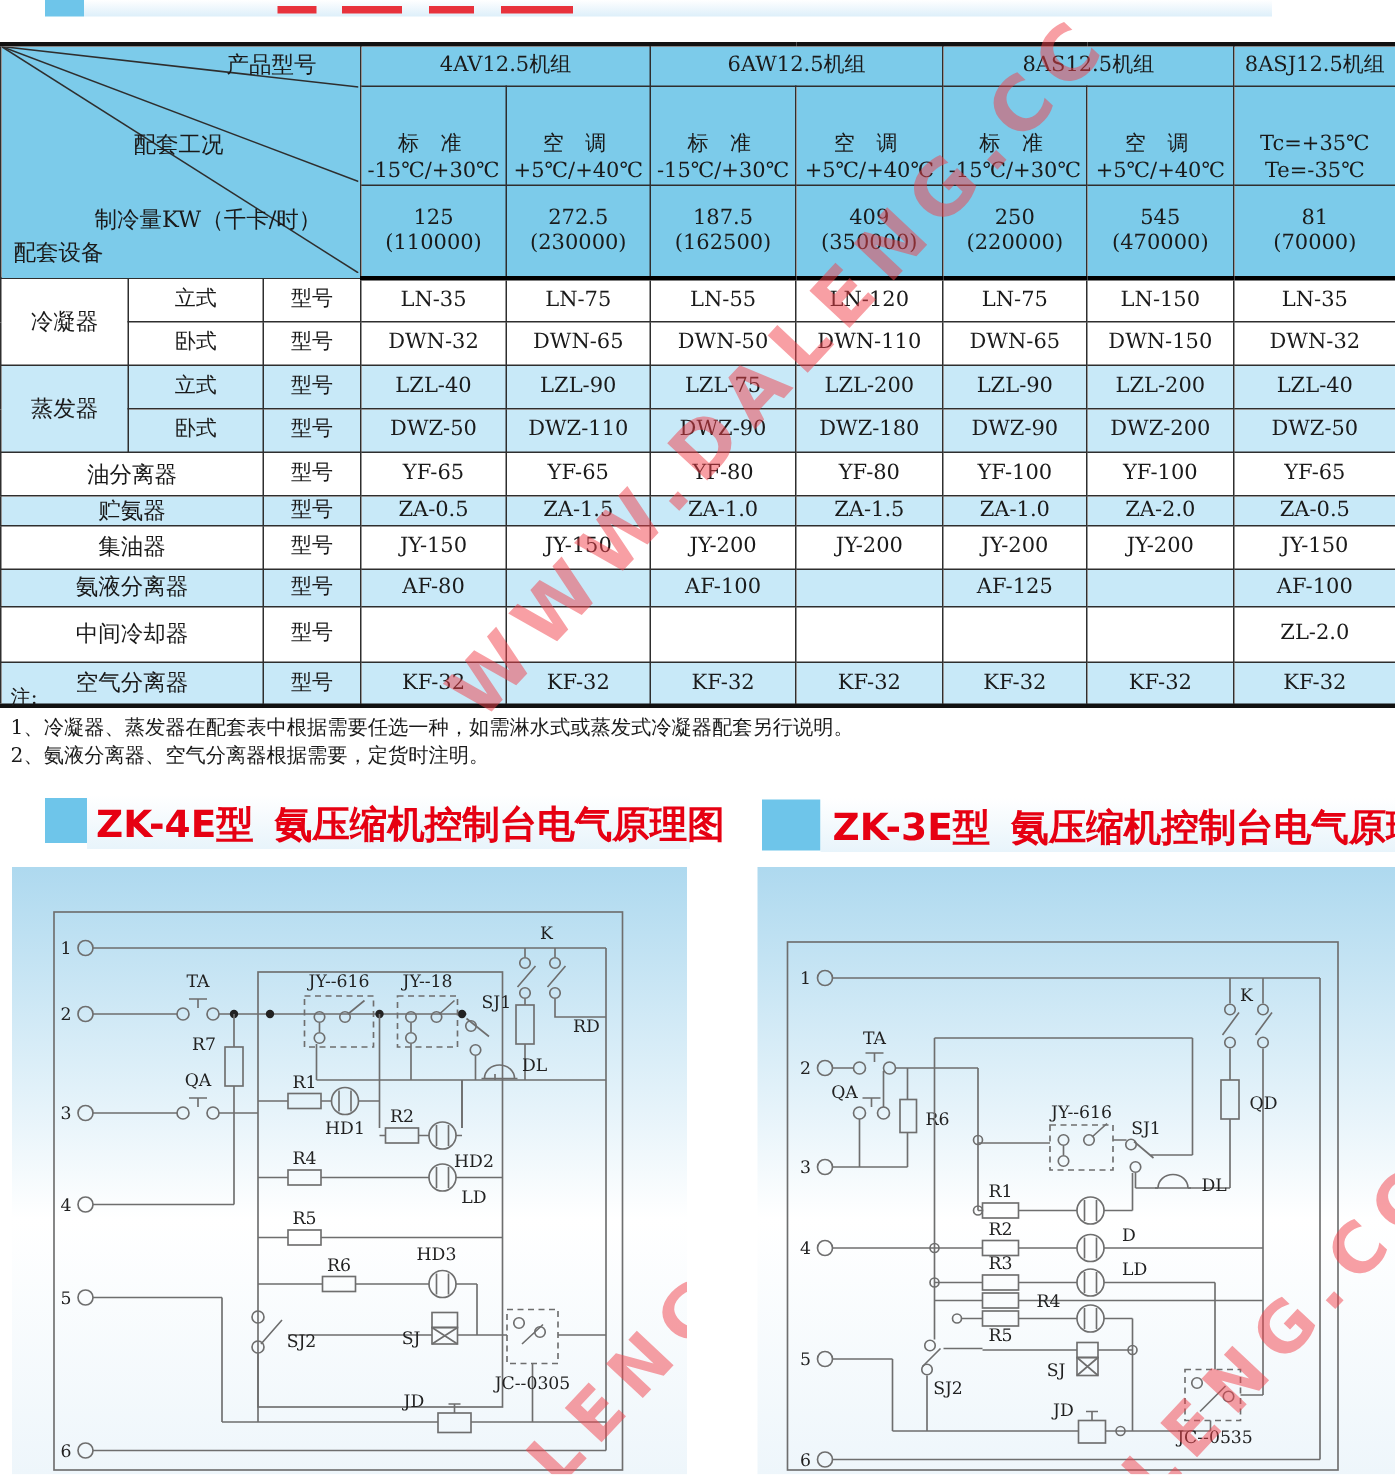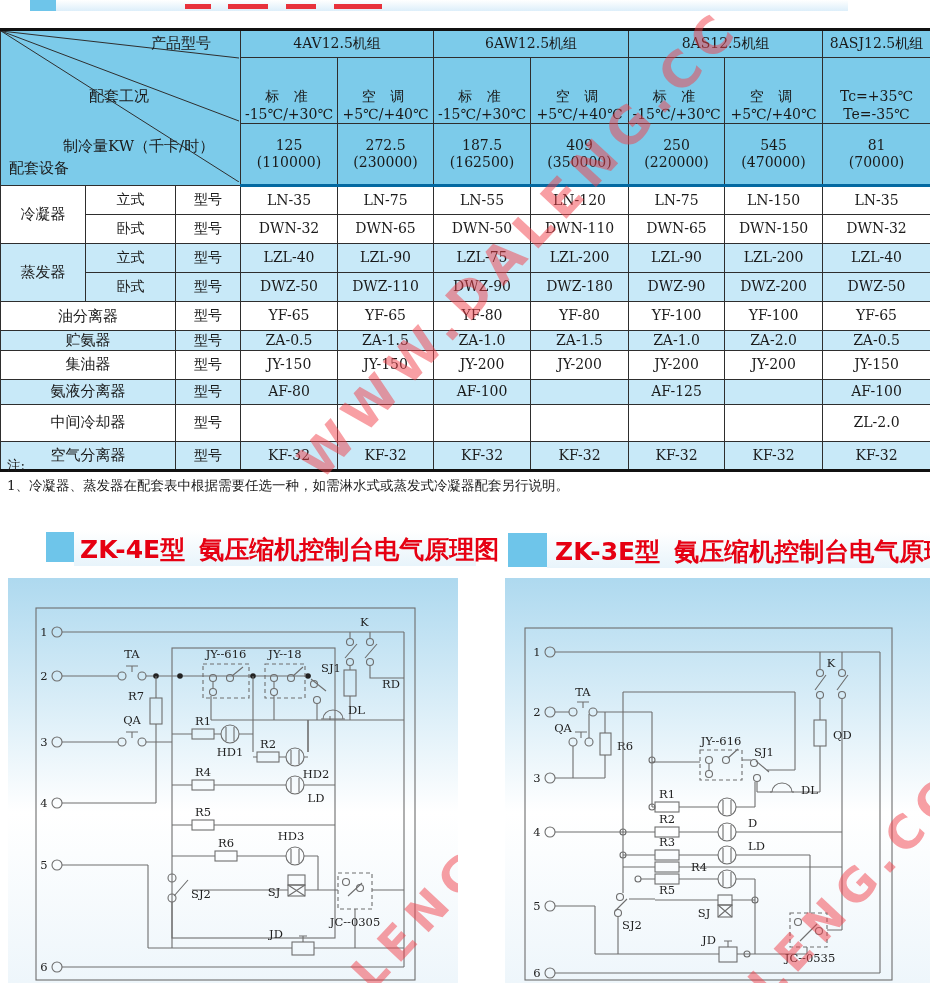--- a/index.html
+++ b/index.html
@@ -12,21 +12,21 @@
   .topstrip .bar{position:absolute;left:56px;top:0;width:792px;height:11px;
                  background:linear-gradient(#ffffff,#ddeffa);}
   .topstrip .frag{position:absolute;top:4px;height:5px;background:#e8323c;}
 
   
   table.spec{position:absolute;left:0;top:28px;width:930px;border-collapse:collapse;table-layout:fixed;
              border-top:3px solid #111;border-bottom:3px solid #111;font-size:14px;}
   table.spec td{border:1px solid #2e2e2e;text-align:center;vertical-align:middle;padding:0;
                 overflow:hidden;line-height:1.25;}
   table.spec tr.hdr td{background:#7ccbea;}
-  table.spec tr.caprow td{border-bottom:3px solid #0369a1;}
+  table.spec tr.caprow td{border-bottom:3px solid #000000;}
   table.spec td.b{background:#c8e9f8;}
   table.spec td.w{background:#ffffff;}
   .corner{position:relative;background:#7ccbea;}
   .corner svg{position:absolute;left:0;top:0;}
   .corner .lb{position:absolute;white-space:nowrap;font-size:15px;}
   .cond .t{display:block;letter-spacing:5px;margin-top:30px;}
   .cond .r{display:block;}
   .cap .k{display:block;}
   .glabel{font-size:15px;}
 
@@ -273,23 +273,24 @@
       <td class="b">KF-32</td>
       <td class="b">KF-32</td>
       <td class="b">KF-32</td>
     </tr>
   </tbody>
     </table>
 
   <div class="notes">
     <span class="h">注:</span>
     <span class="it">1、冷凝器、蒸发器在配套表中根据需要任选一种，如需淋水式或蒸发式冷凝器配套另行说明。</span>
+    <span class="it">2、氨液分离器、空气分离器根据需要，定货时注明。</span>
   </div>
 
-  <div class="sect-title" style="left:46px;top:530px;width:430px;">
+  <div class="sect-title" style="left:30px;top:530px;width:430px;">
     <div class="sq" style="left:0;top:2px;width:28px;height:30px;"></div>
     <div class="bar" style="left:28px;width:402px;"></div>
     <div class="txt" style="left:34px;">
       <span class="model">ZK-4E型</span><span>氨压缩机控制台电气原理图</span>
     </div>
   </div>
   <div class="sect-title" style="left:508px;top:532px;width:422px;">
     <div class="sq" style="left:0;top:1px;width:39px;height:34px;"></div>
     <div class="bar" style="left:39px;width:383px;"></div>
     <div class="txt" style="left:47px;">

